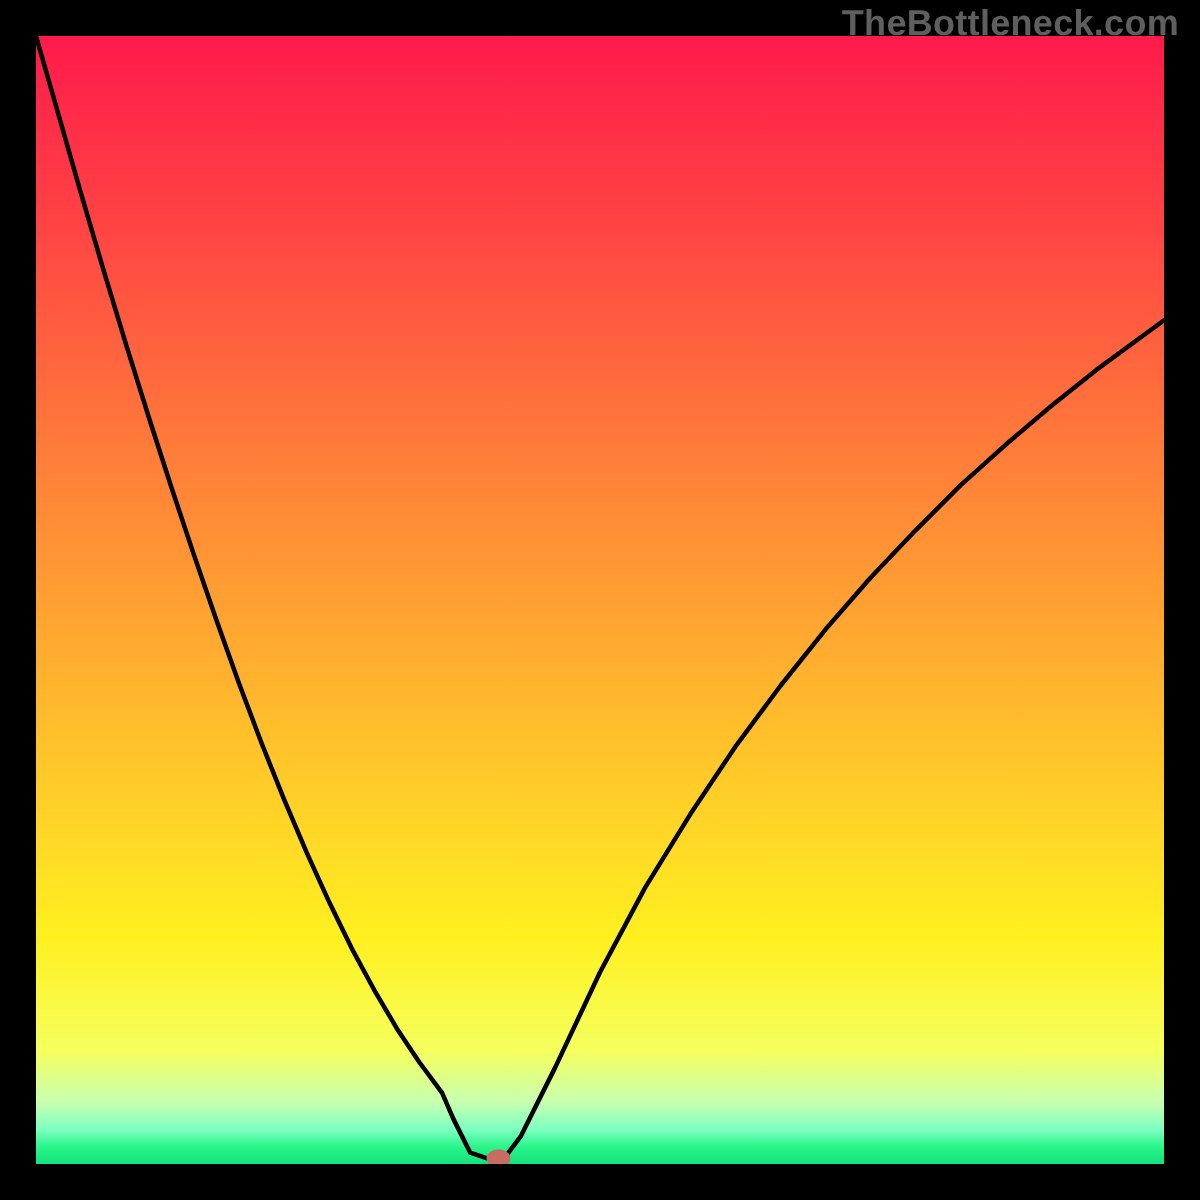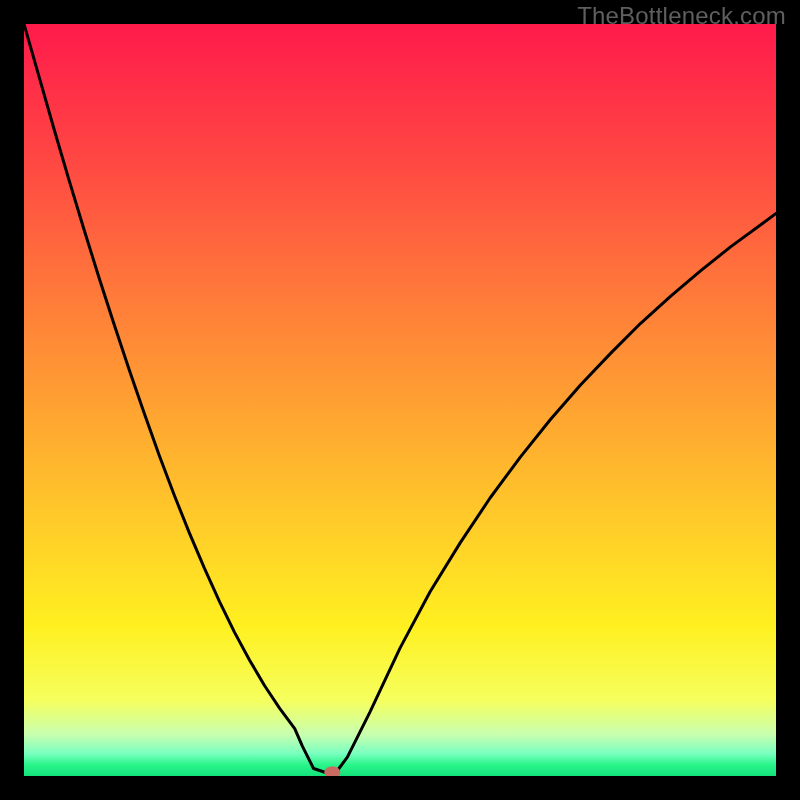--- a/index.html
+++ b/index.html
@@ -16,21 +16,21 @@
     width: 800px;
     height: 800px;
     background: #000;
   }
   .watermark {
     position: absolute;
     top: 2px;
     right: 14px;
     color: #5f5f5f;
     font-size: 24px;
-    font-weight: 400;
+    font-weight: 700;
     letter-spacing: 0.2px;
     z-index: 5;
   }
   .plot {
     position: absolute;
     left: 24px;
     top: 24px;
     width: 752px;
     height: 752px;
   }

